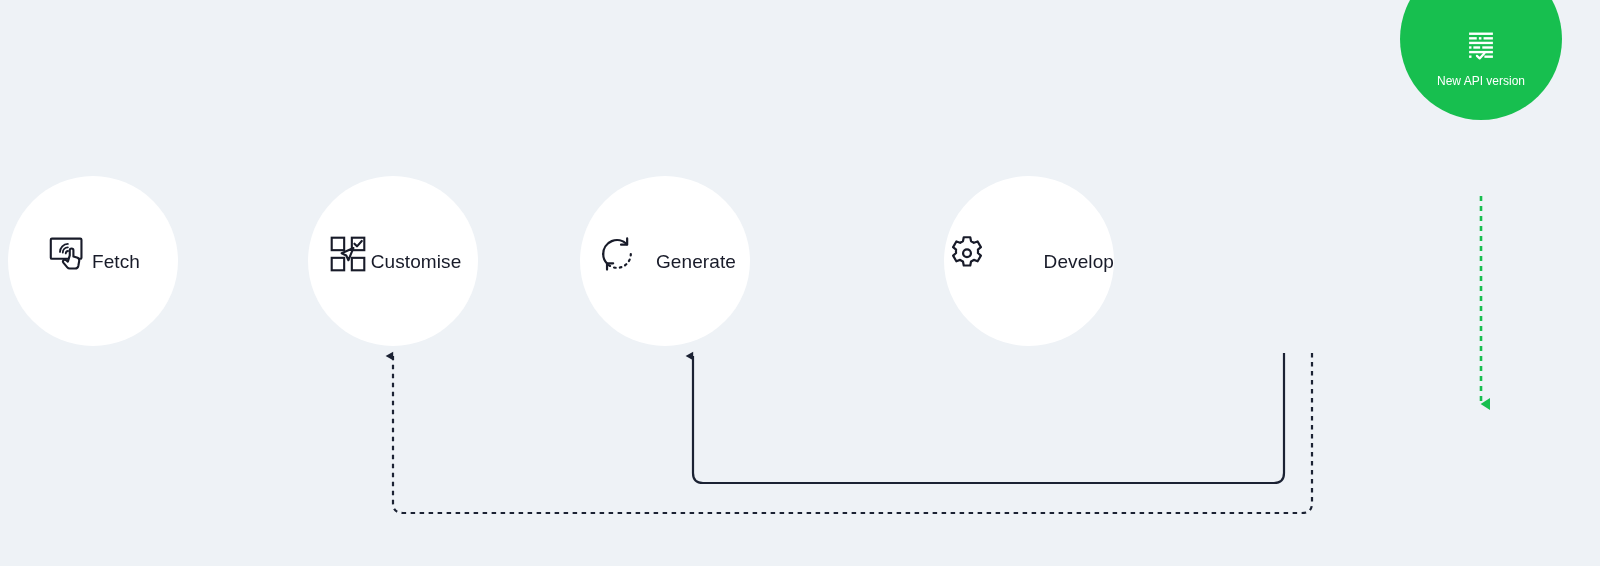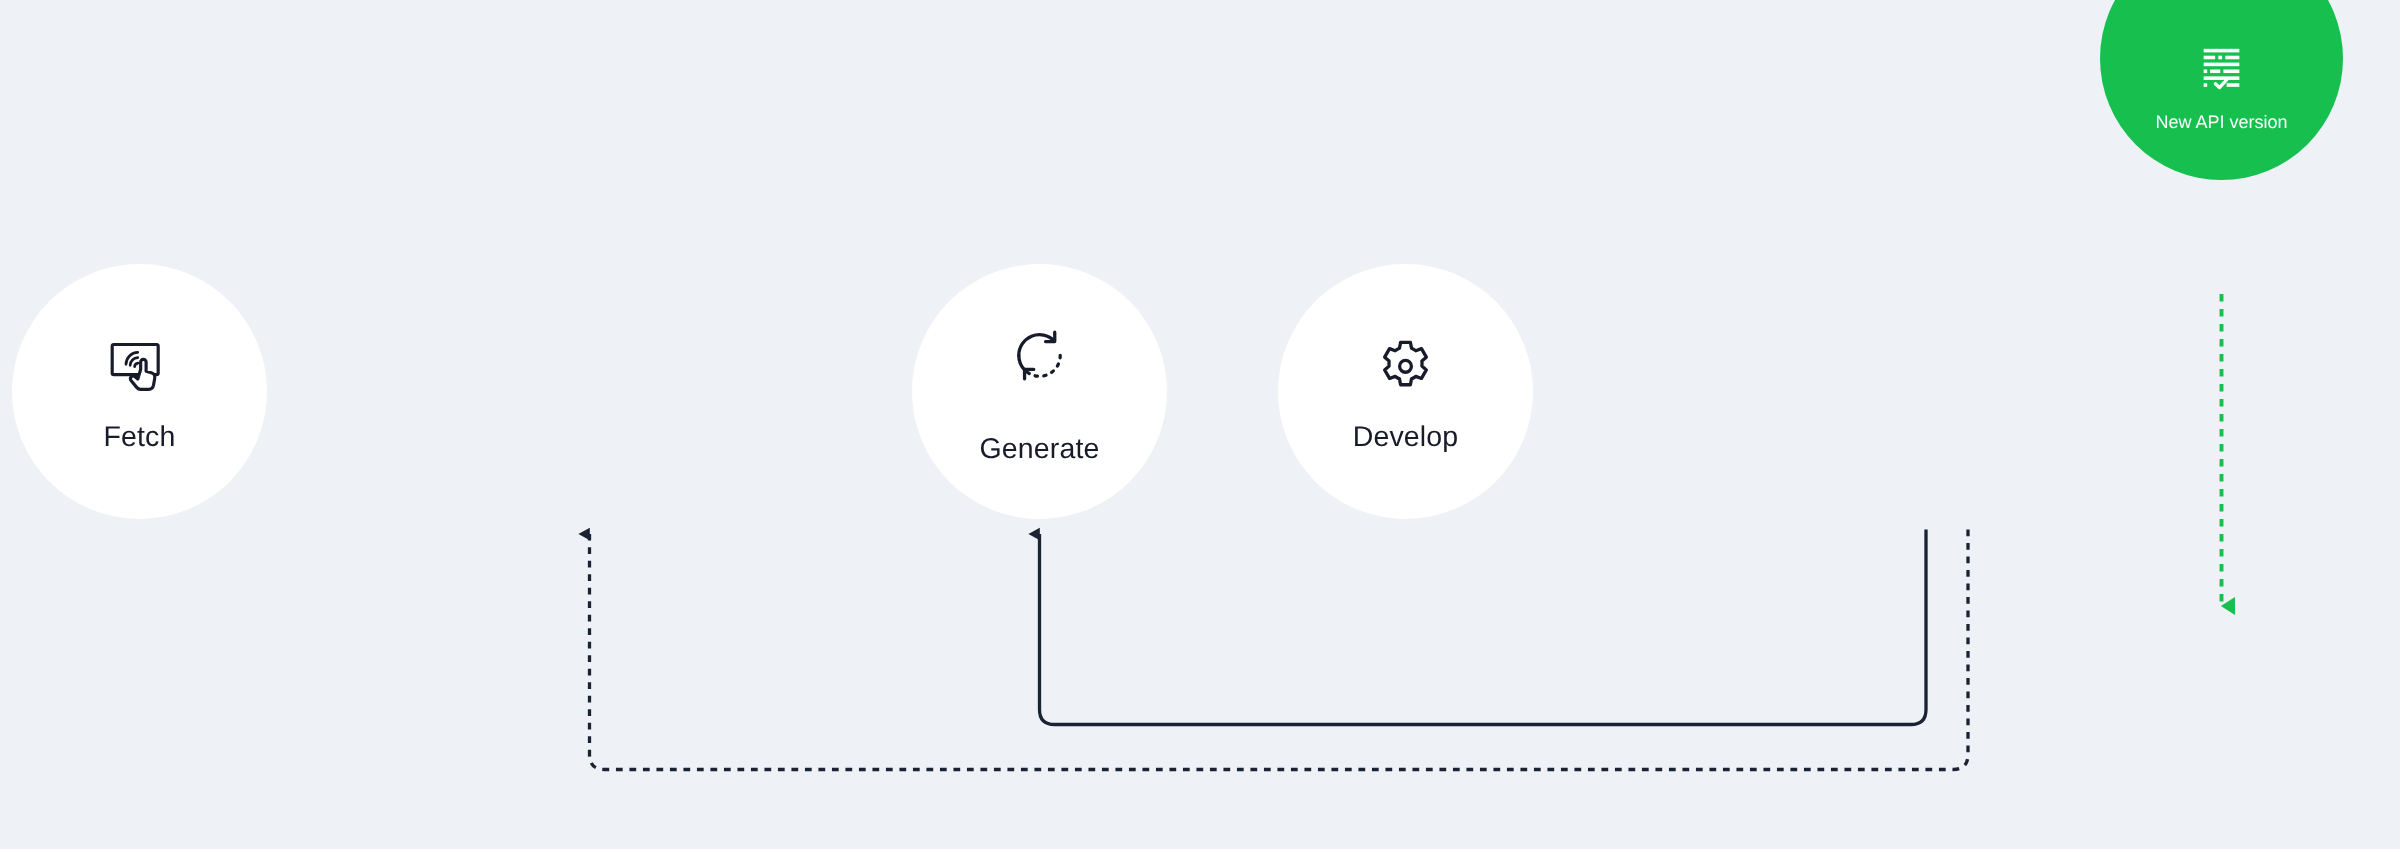--- a/index.html
+++ b/index.html
@@ -26,42 +26,42 @@
     width: 1600px;
     height: 566px;
   }
   .node {
     position: absolute;
     width: 170px;
     height: 170px;
     border-radius: 50%;
     background: #ffffff;
     display: flex;
-    flex-direction: column;
+    flex-direction: row;
     align-items: center;
     justify-content: center;
     box-sizing: border-box;
   }
   .node-icon {
     width: 46px;
     height: 46px;
     display: block;
     margin-bottom: 14px;
   }
   .node-label {
     font-size: 19px;
     line-height: 1;
     color: #181b29;
     letter-spacing: 0.1px;
     text-align: center;
   }
   #node-fetch   { left: 8px;    top: 176px; }
   #node-custom  { left: 308px;  top: 176px; }
-  #node-gen     { left: 608px;  top: 176px; gap: 16px; }
-  #node-dev     { left: 852px;  top: 176px; }
+  #node-gen     { left: 580px;  top: 176px; gap: 16px; }
+  #node-dev     { left: 944px;  top: 176px; justify-content: space-between; }
   #node-rel     { left: 1208px; top: 176px; }
 
   .badge {
     position: absolute;
     left: 1400px;
     top: -42px;
     width: 162px;
     height: 162px;
     border-radius: 50%;
     background: #17bf4f;
@@ -115,20 +115,31 @@
     <svg class="node-icon" viewBox="0 0 48 48">
       <rect x="5" y="8" width="32" height="21" rx="1.2" fill="none" stroke="#181b29" stroke-width="2.2"></rect>
       <path d="M17.5,22.5 a5.5,5.5 0 0 1 5.3,-5.4" fill="none" stroke="#181b29" stroke-width="1.9" stroke-linecap="round"></path>
       <path d="M20.6,23.4 a2.6,2.6 0 0 1 2.4,-2.5" fill="none" stroke="#181b29" stroke-width="1.9" stroke-linecap="round"></path>
       <path d="M14.6,21.8 a8.4,8.4 0 0 1 8.2,-8.3" fill="none" stroke="#181b29" stroke-width="1.9" stroke-linecap="round"></path>
       <path d="M24.8,25.4 l0,-5.2 a1.9,1.9 0 0 1 3.8,0 l0,6.4 l3.6,1.0 a3.4,3.4 0 0 1 2.4,3.9 l-0.9,5.0 a3.4,3.4 0 0 1 -3.3,2.7 l-5.6,0 a3.4,3.4 0 0 1 -2.6,-1.2 l-4.1,-5.0 a1.9,1.9 0 0 1 2.6,-2.7 l2.1,1.7 z" fill="#ffffff" stroke="#181b29" stroke-width="2.2" stroke-linejoin="round"></path>
     </svg>
     <div class="node-label">Fetch</div>
   </div>
 
+  <div class="node" id="node-custom">
+    <svg class="node-icon" viewBox="0 0 48 48">
+      <rect x="7" y="7" width="13" height="13" fill="none" stroke="#181b29" stroke-width="2.2"></rect>
+      <rect x="28" y="7" width="13" height="13" fill="none" stroke="#181b29" stroke-width="2.2"></rect>
+      <rect x="7" y="28" width="13" height="13" fill="none" stroke="#181b29" stroke-width="2.2"></rect>
+      <rect x="28" y="28" width="13" height="13" fill="none" stroke="#181b29" stroke-width="2.2"></rect>
+      <path d="M30.7,13.2 l2.7,2.8 l5.0,-5.6" fill="none" stroke="#181b29" stroke-width="2.2" stroke-linecap="round" stroke-linejoin="round"></path>
+      <path d="M29.6,17.8 L17.4,23.3 L22.2,25.6 L24.4,30.5 Z" fill="#ffffff" stroke="#181b29" stroke-width="2.2" stroke-linejoin="round"></path>
+    </svg>
+    <div class="node-label">Customise</div>
+  </div>
 
   <div class="node" id="node-gen">
     <svg class="node-icon" viewBox="0 0 48 48">
       <path d="M38.4,24 a14.4,14.4 0 0 1 -24.6,10.2" fill="none" stroke="#181b29" stroke-width="2.3" stroke-linecap="round" stroke-dasharray="1.6 4.4"></path>
       <path d="M9.6,24 A14.4,14.4 0 0 1 34.3,13.8" fill="none" stroke="#181b29" stroke-width="2.3" stroke-linecap="round"></path>
       <path d="M9.6,24 a14.4,14.4 0 0 0 4.2,10.2" fill="none" stroke="#181b29" stroke-width="2.3" stroke-linecap="round"></path>
       <path d="M34.6,7.8 L34.6,14.3 L28.2,14.3" fill="none" stroke="#181b29" stroke-width="2.3" stroke-linecap="round" stroke-linejoin="round"></path>
       <path d="M13.6,40.2 L13.6,33.7 L20.0,33.7" fill="none" stroke="#181b29" stroke-width="2.3" stroke-linecap="round" stroke-linejoin="round"></path>
     </svg>
     <div class="node-label">Generate</div>

